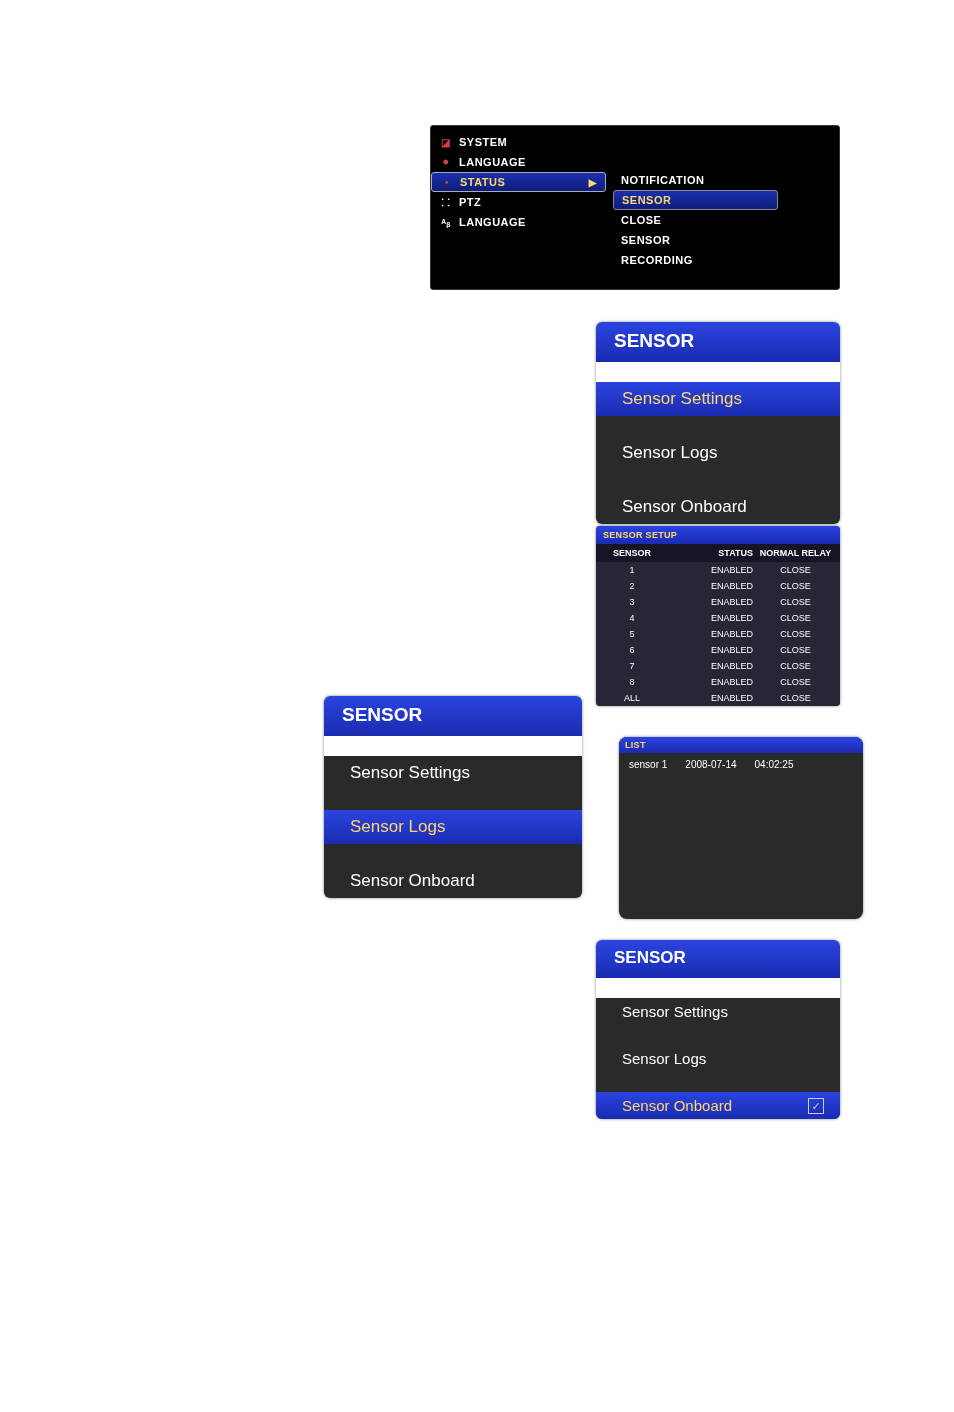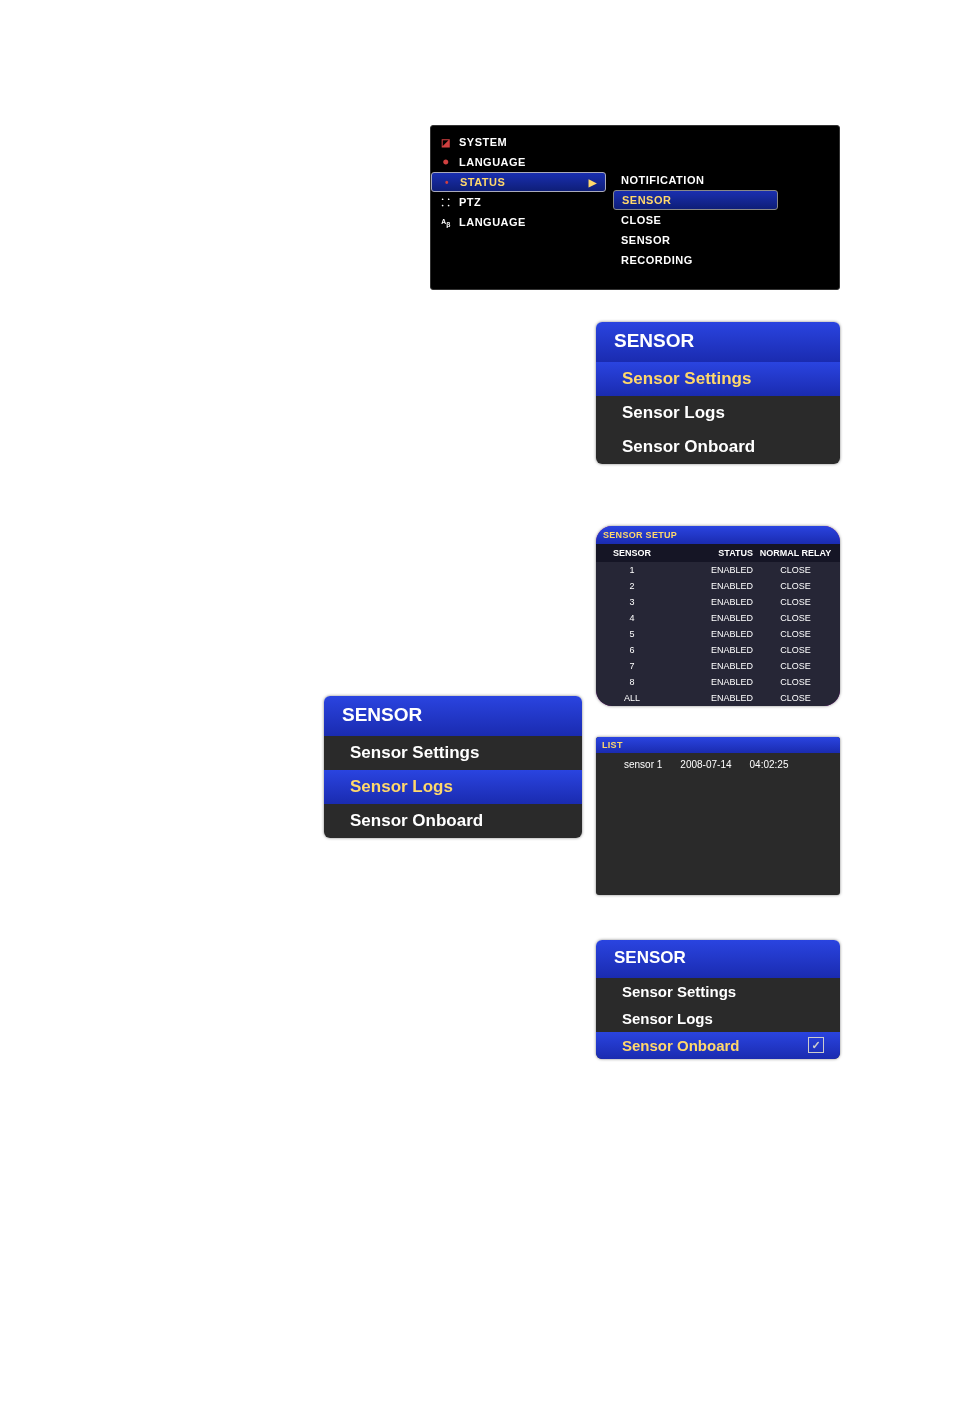--- a/index.html
+++ b/index.html
@@ -81,23 +81,24 @@
     color: #fff;
     font-weight: bold;
     padding: 8px 12px 10px 18px;
   }
   .sensor-body {
     background: #2a2a2a;
   }
   .sensor-item {
     padding: 7px 12px 7px 26px;
     color: #fff;
-    font-weight: bold;
+    font-weight: normal;
     display: flex;
-    align-items: flex-start;
+    align-items: flex-end;
+    margin-top: 20px;
   }
   .sensor-item.highlight {
     background: linear-gradient(#2a44e0, #1a2bb0);
     color: #ffd86b;
   }
   .check-icon {
     margin-left: auto;
     margin-right: 6px;
     width: 16px;
     height: 16px;
@@ -114,21 +115,21 @@
   .panel-a .sensor-title { font-size: 19px; }
   .panel-a .sensor-item { font-size: 17px; }
 
   
   .setup-table {
     position: absolute;
     left: 596px;
     top: 526px;
     width: 244px;
     background: #a21caf;
-    border-radius: 16px;
+    border-radius: 4px;
     overflow: hidden;
     font-size: 9px;
     color: #fff;
     box-shadow: 0 0 3px rgba(0,0,0,0.5);
   }
   .setup-table .tbl-title {
     background: linear-gradient(#2a44e0, #1a2bb0);
     color: #ffd86b;
     font-size: 9px;
     font-weight: bold;
@@ -151,41 +152,41 @@
   .setup-row .c3 { width: 85px; text-align: center; }
 
   
   .panel-b { left: 324px; top: 696px; width: 258px; }
   .panel-b .sensor-title { font-size: 19px; }
   .panel-b .sensor-item { font-size: 17px; }
 
   
   .list-panel {
     position: absolute;
-    left: 596px;
+    left: 619px;
     top: 737px;
     width: 244px;
-    border-radius: 3px;
+    border-radius: 8px;
     overflow: hidden;
     background: #2a2a2a;
     box-shadow: 0 0 3px rgba(0,0,0,0.5);
   }
   .list-panel .list-title {
     background: linear-gradient(#2a44e0, #1a2bb0);
     color: #ffd86b;
     font-size: 9px;
     font-weight: bold;
     padding: 3px 6px;
     letter-spacing: 0.3px;
   }
   .list-panel .list-body {
-    height: 142px;
+    height: 166px;
     font-size: 10px;
     color: #fff;
-    padding: 6px 28px;
+    padding: 6px 10px;
   }
   .list-row { display: flex; gap: 18px; }
 
   
   .panel-c { left: 596px; top: 940px; width: 244px; }
   .panel-c .sensor-title { font-size: 17px; }
   .panel-c .sensor-item { font-size: 15px; padding: 5px 10px 5px 26px; }
 </style>
 </head>
 <body>

